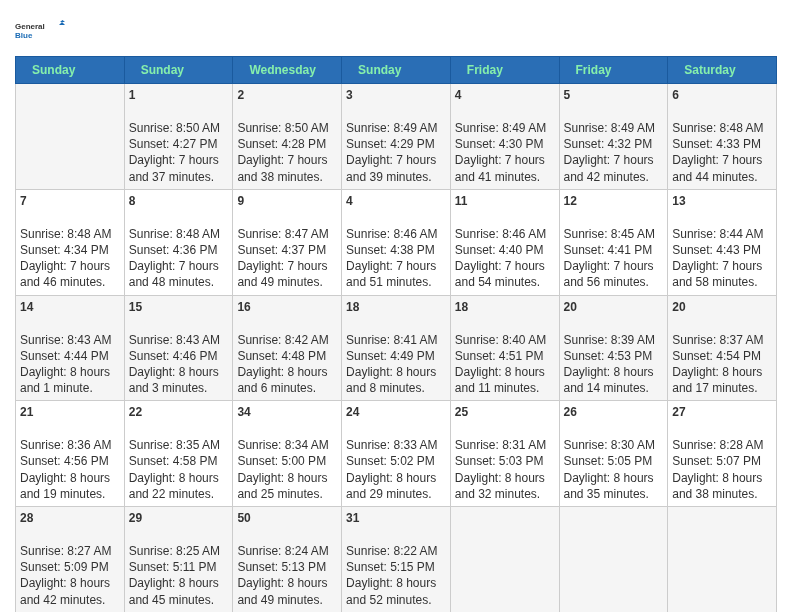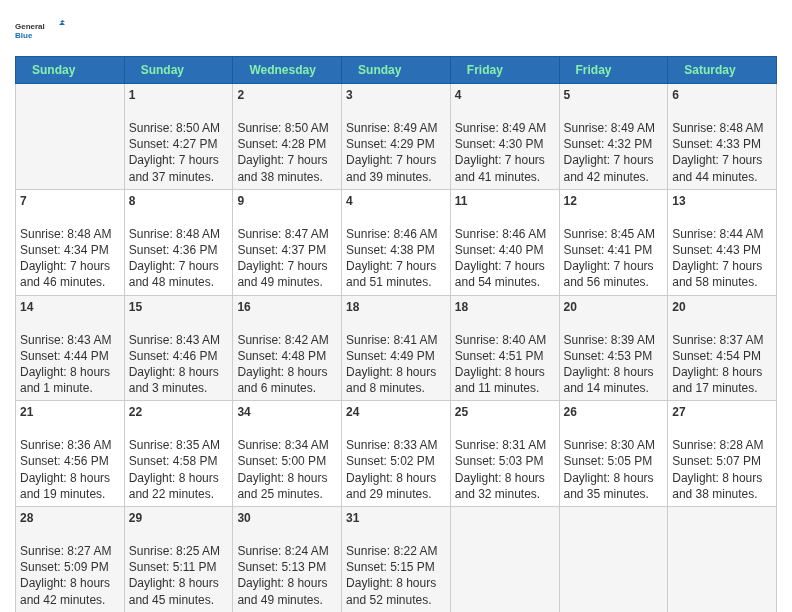--- a/index.html
+++ b/index.html
@@ -226,21 +226,21 @@
       <tr>
         <td>
           <span class="day-num">28</span>
           <div class="cell-info">Sunrise: 8:27 AM<br>Sunset: 5:09 PM<br>Daylight: 8 hours and 42 minutes.</div>
         </td>
         <td>
           <span class="day-num">29</span>
           <div class="cell-info">Sunrise: 8:25 AM<br>Sunset: 5:11 PM<br>Daylight: 8 hours and 45 minutes.</div>
         </td>
         <td>
-          <span class="day-num">30</span>
+          <span class="day-num">50</span>
           <div class="cell-info">Sunrise: 8:24 AM<br>Sunset: 5:13 PM<br>Daylight: 8 hours and 49 minutes.</div>
         </td>
         <td>
           <span class="day-num">31</span>
           <div class="cell-info">Sunrise: 8:22 AM<br>Sunset: 5:15 PM<br>Daylight: 8 hours and 52 minutes.</div>
         </td>
         <td></td>
         <td></td>
         <td></td>
       </tr>

